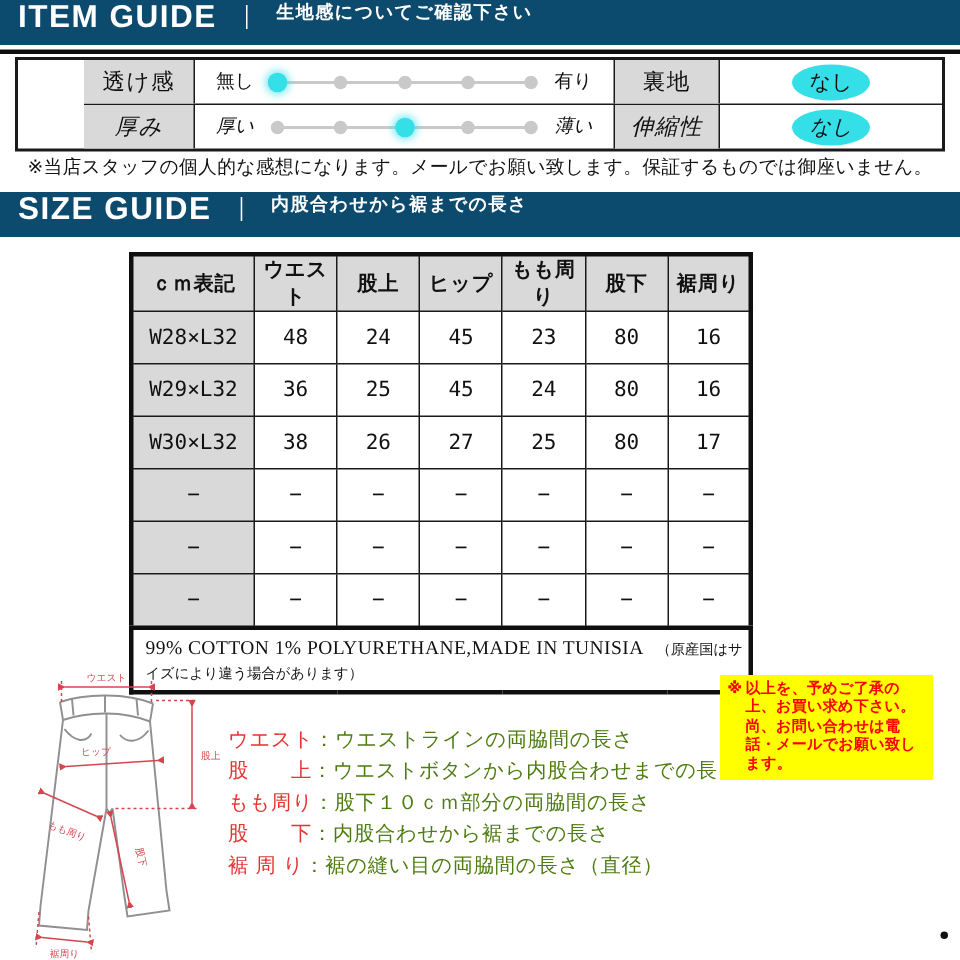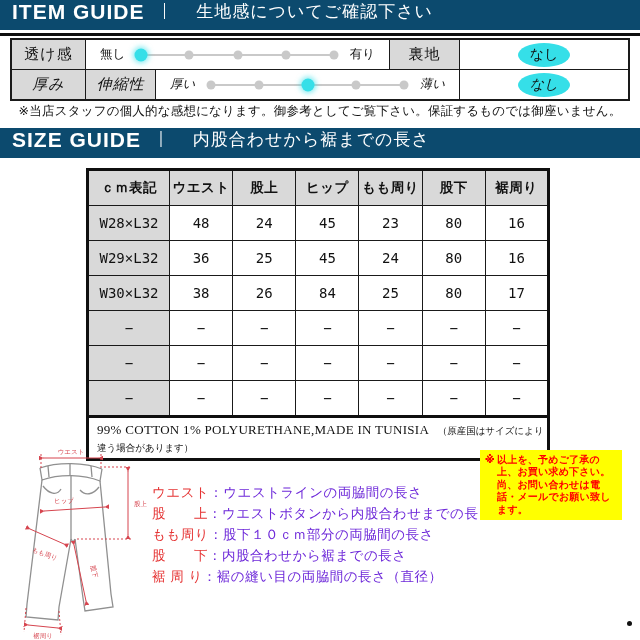--- a/index.html
+++ b/index.html
@@ -8,33 +8,33 @@
     font-family:"Liberation Sans","DejaVu Sans",sans-serif;color:#111;
     overflow:hidden;
   }
   
   .bar{
     position:absolute;left:0;width:640px;height:30px;background:#0c4a6e;
     display:flex;padding-left:12px;box-sizing:border-box;
   }
   .bar .en{color:#fff;font-weight:700;font-size:21px;letter-spacing:1px;}
   .bar .pipe{color:#fff;font-size:16px;margin:0 12px;font-weight:400;}
-  .bar .jp{color:#fff;font-weight:400;font-size:17px;letter-spacing:1px;margin-left:12px;}
+  .bar .jp{color:#fff;font-weight:700;font-size:12px;letter-spacing:1px;}
   .rule{position:absolute;left:0;width:640px;height:3px;background:#0f0f0f;}
   
   .item-table{
     position:absolute;left:10px;top:38px;width:620px;border:2px solid #1a1a1a;
     box-sizing:border-box;background:#fff;
   }
-  .item-row{display:flex;height:29px;}
+  .item-row{display:flex;height:29px;margin-left:44px;}
   .item-row + .item-row{border-top:1px solid #1a1a1a;font-style:italic;}
   .ic{display:flex;align-items:center;justify-content:center;box-sizing:border-box;}
   .ic.gray{background:#d9d9d9;font-size:15px;letter-spacing:1px;}
   .c1{width:74px;border-right:1px solid #1a1a1a;}
-  .c2{width:304px;border-right:1px solid #1a1a1a;padding:0 14px;justify-content:flex-end;}
+  .c2{width:280px;border-right:1px solid #1a1a1a;padding:0 14px;justify-content:flex-end;}
   .c3{width:70px;border-right:1px solid #1a1a1a;}
   .c4{flex:1;}
   .slider{display:flex;align-items:center;width:100%;}
   .slider .endlab{font-size:12.5px;white-space:nowrap;}
   .track{flex:1;position:relative;height:2px;background:#c9c9c9;margin:0 16px;}
   .dot{
     position:absolute;top:50%;width:9px;height:9px;border-radius:50%;
     background:#c9c9c9;transform:translate(-50%,-50%);
   }
   .dot.on{
@@ -44,41 +44,41 @@
   .badge{
     background:#35dfe8;border-radius:50%;width:52px;height:24px;
     display:flex;align-items:center;justify-content:center;font-size:14px;color:#111;
   }
   .disclaimer{
     position:absolute;left:0;top:103px;width:640px;text-align:center;
     font-size:12.5px;letter-spacing:0.2px;color:#111;
   }
   
   table.size{
-    position:absolute;left:86px;top:168px;width:464px;border-collapse:collapse;
+    position:absolute;left:86px;top:168px;width:416px;border-collapse:collapse;
     border:3px solid #0f0f0f;background:#fff;table-layout:fixed;
   }
   table.size th,table.size td{
     border:1px solid #1a1a1a;text-align:center;height:34px;padding:0;
   }
   table.size th{background:#d9d9d9;font-size:13.5px;font-weight:600;letter-spacing:0.5px;}
   table.size td{font-family:"DejaVu Sans Mono",monospace;font-size:14px;}
   table.size td.rowhead{background:#d9d9d9;}
   table.size .material-cell{
     border-top:3px solid #0f0f0f;height:40px;text-align:left;padding-left:8px;
     background:#fff;
   }
   .mat-en{font-family:Liberation Serif, serif;font-size:13px;letter-spacing:0.3px;}
   .mat-jp{font-size:9.5px;letter-spacing:0;}
   
   .diagram{position:absolute;left:6px;top:446px;width:144px;height:194px;}
   .defs{position:absolute;left:152px;top:482px;width:330px;}
   .def-row{font-size:13.5px;line-height:21px;white-space:nowrap;letter-spacing:0.5px;}
   .def-row .term{color:#e53333;}
-  .def-row .desc{color:#6d28d9;}
+  .def-row .desc{color:#4d7c0f;}
   .notice{
     position:absolute;left:480px;top:450px;width:142px;background:#ffff00;
     padding:4px 5px;box-sizing:border-box;
   }
   .notice-item{
     position:relative;padding-left:12px;color:#ff0000;font-weight:700;
     font-size:10px;line-height:12.4px;letter-spacing:0.2px;
   }
   .notice-item .mk{position:absolute;left:0;top:0;}
   .end-dot{position:absolute;left:627px;top:621px;width:5px;height:5px;border-radius:50%;background:#111;}
@@ -109,41 +109,41 @@
         <span class="endlab">有り</span>
       </div>
     </div>
     <div class="ic gray c3">裏地</div>
     <div class="ic c4">
       <span class="badge">なし</span>
     </div>
   </div>
   <div class="item-row">
     <div class="ic gray c1">厚み</div>
-    <div class="ic gray c3">伸縮性</div>
     <div class="ic c2">
       <div class="slider">
         <span class="endlab">厚い</span>
         <span class="track dots">
             <span class="dot" style="left: 0%;"></span>
             <span class="dot" style="left: 25%;"></span>
             <span class="dot on" style="left: 50%;"></span>
             <span class="dot" style="left: 75%;"></span>
             <span class="dot" style="left: 100%;"></span>
           </span>
         <span class="endlab">薄い</span>
       </div>
     </div>
+    <div class="ic gray c3">伸縮性</div>
     <div class="ic c4">
       <span class="badge">なし</span>
     </div>
   </div>
 </div>
 
-<div class="disclaimer">※当店スタッフの個人的な感想になります。御参考としてご覧下さい。保証するものでは御座いません。</div>
+<div class="disclaimer">※当店スタッフの個人的な感想になります。メールでお願い致します。保証するものでは御座いません。</div>
 
 <div class="bar" style="top:128px;">
   <span class="en">SIZE GUIDE</span>
   <span class="pipe">｜</span>
   <span class="jp">内股合わせから裾までの長さ</span>
 </div>
 
 <table class="size">
   <colgroup>
     <col style="width:82px">
@@ -181,21 +181,21 @@
         <td>25</td>
         <td>45</td>
         <td>24</td>
         <td>80</td>
         <td>16</td>
       </tr>
       <tr>
         <td class="rowhead">W30×L32</td>
         <td>38</td>
         <td>26</td>
-        <td>84</td>
+        <td>27</td>
         <td>25</td>
         <td>80</td>
         <td>17</td>
       </tr>
       <tr>
         <td class="rowhead">−</td>
         <td>−</td>
         <td>−</td>
         <td>−</td>
         <td>−</td>

